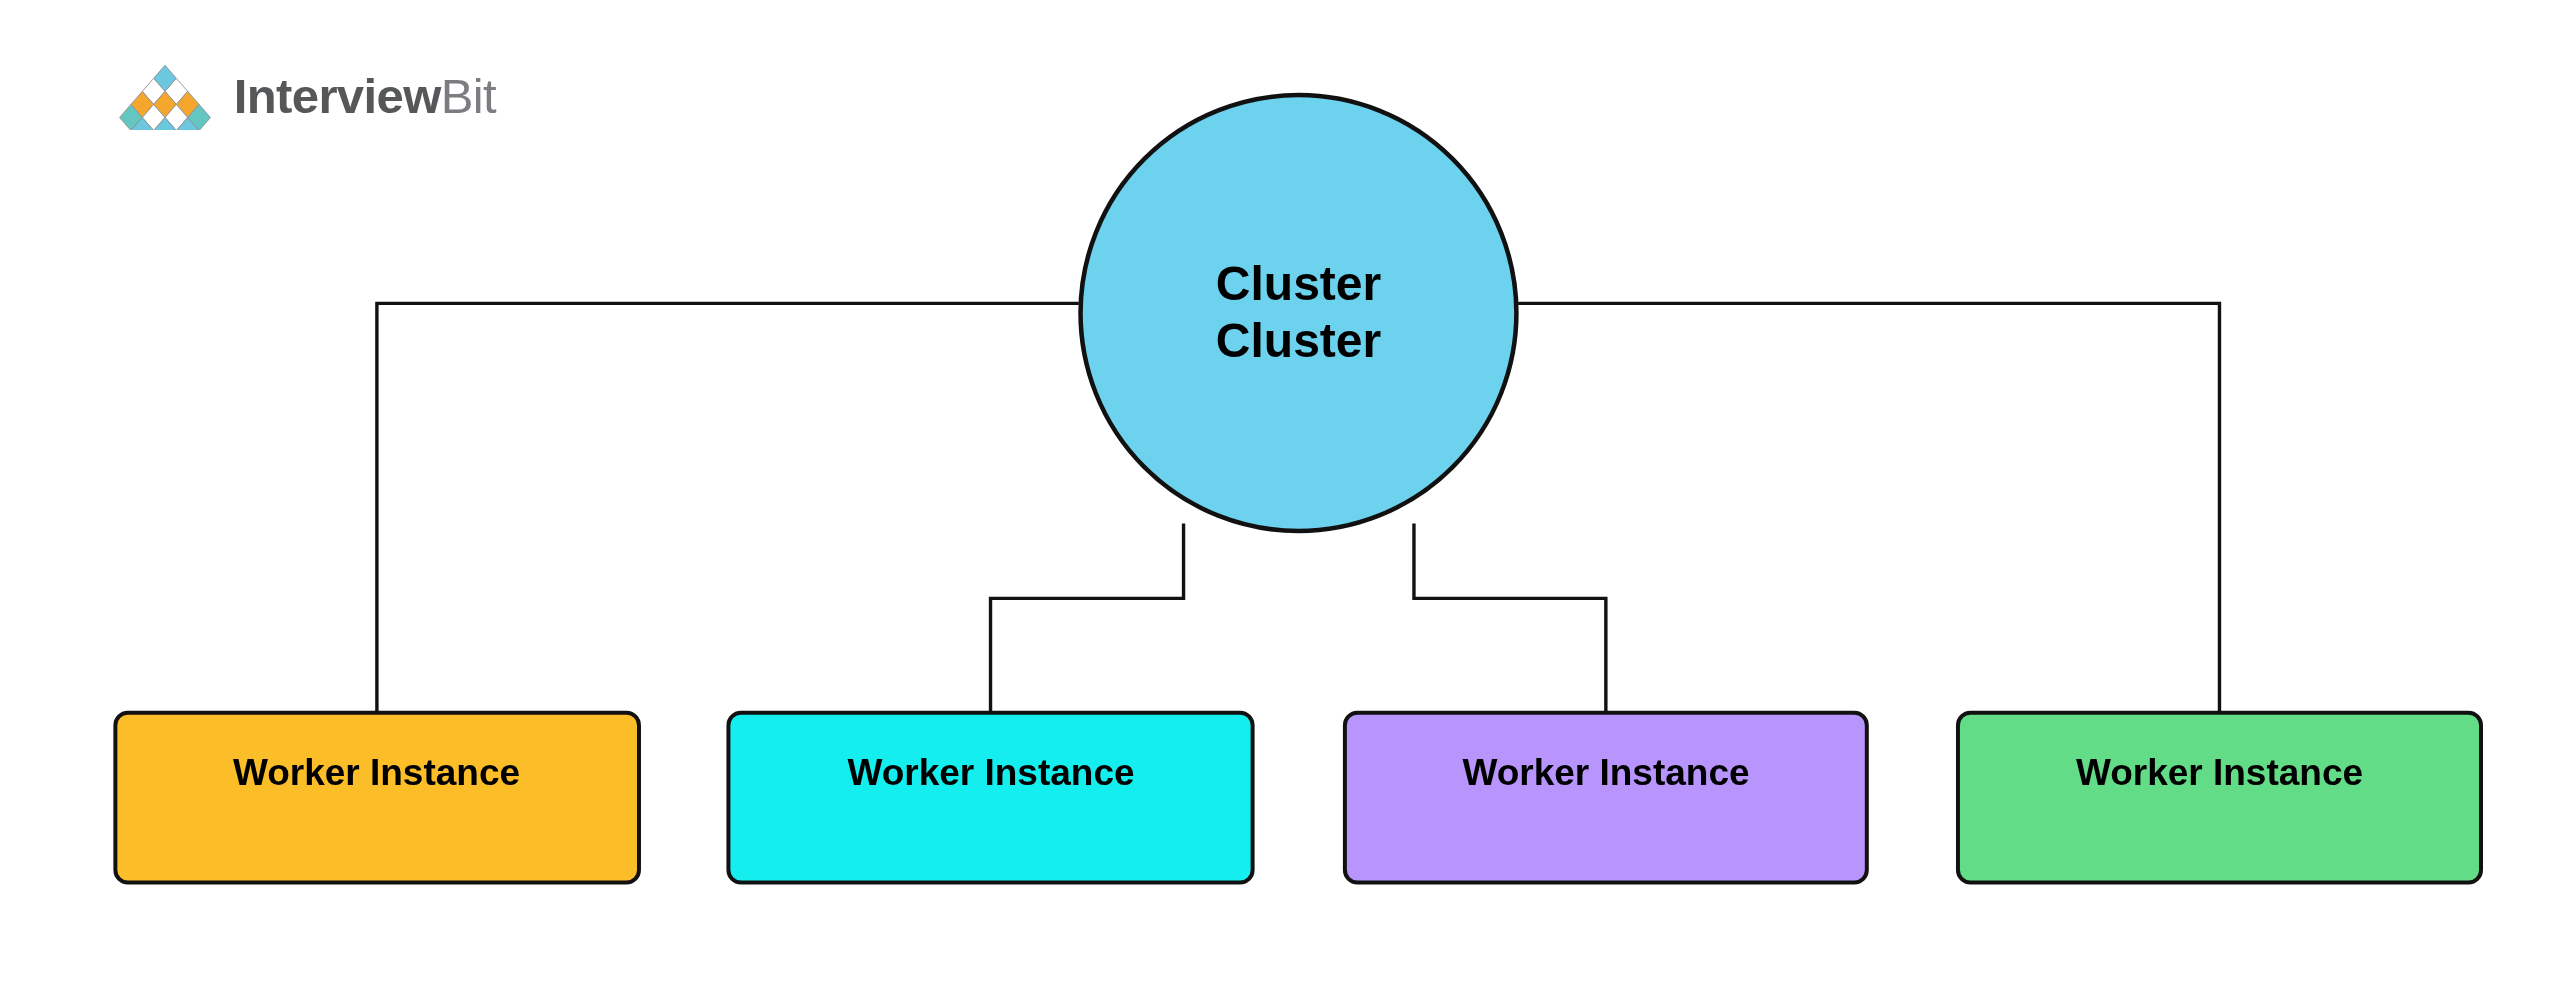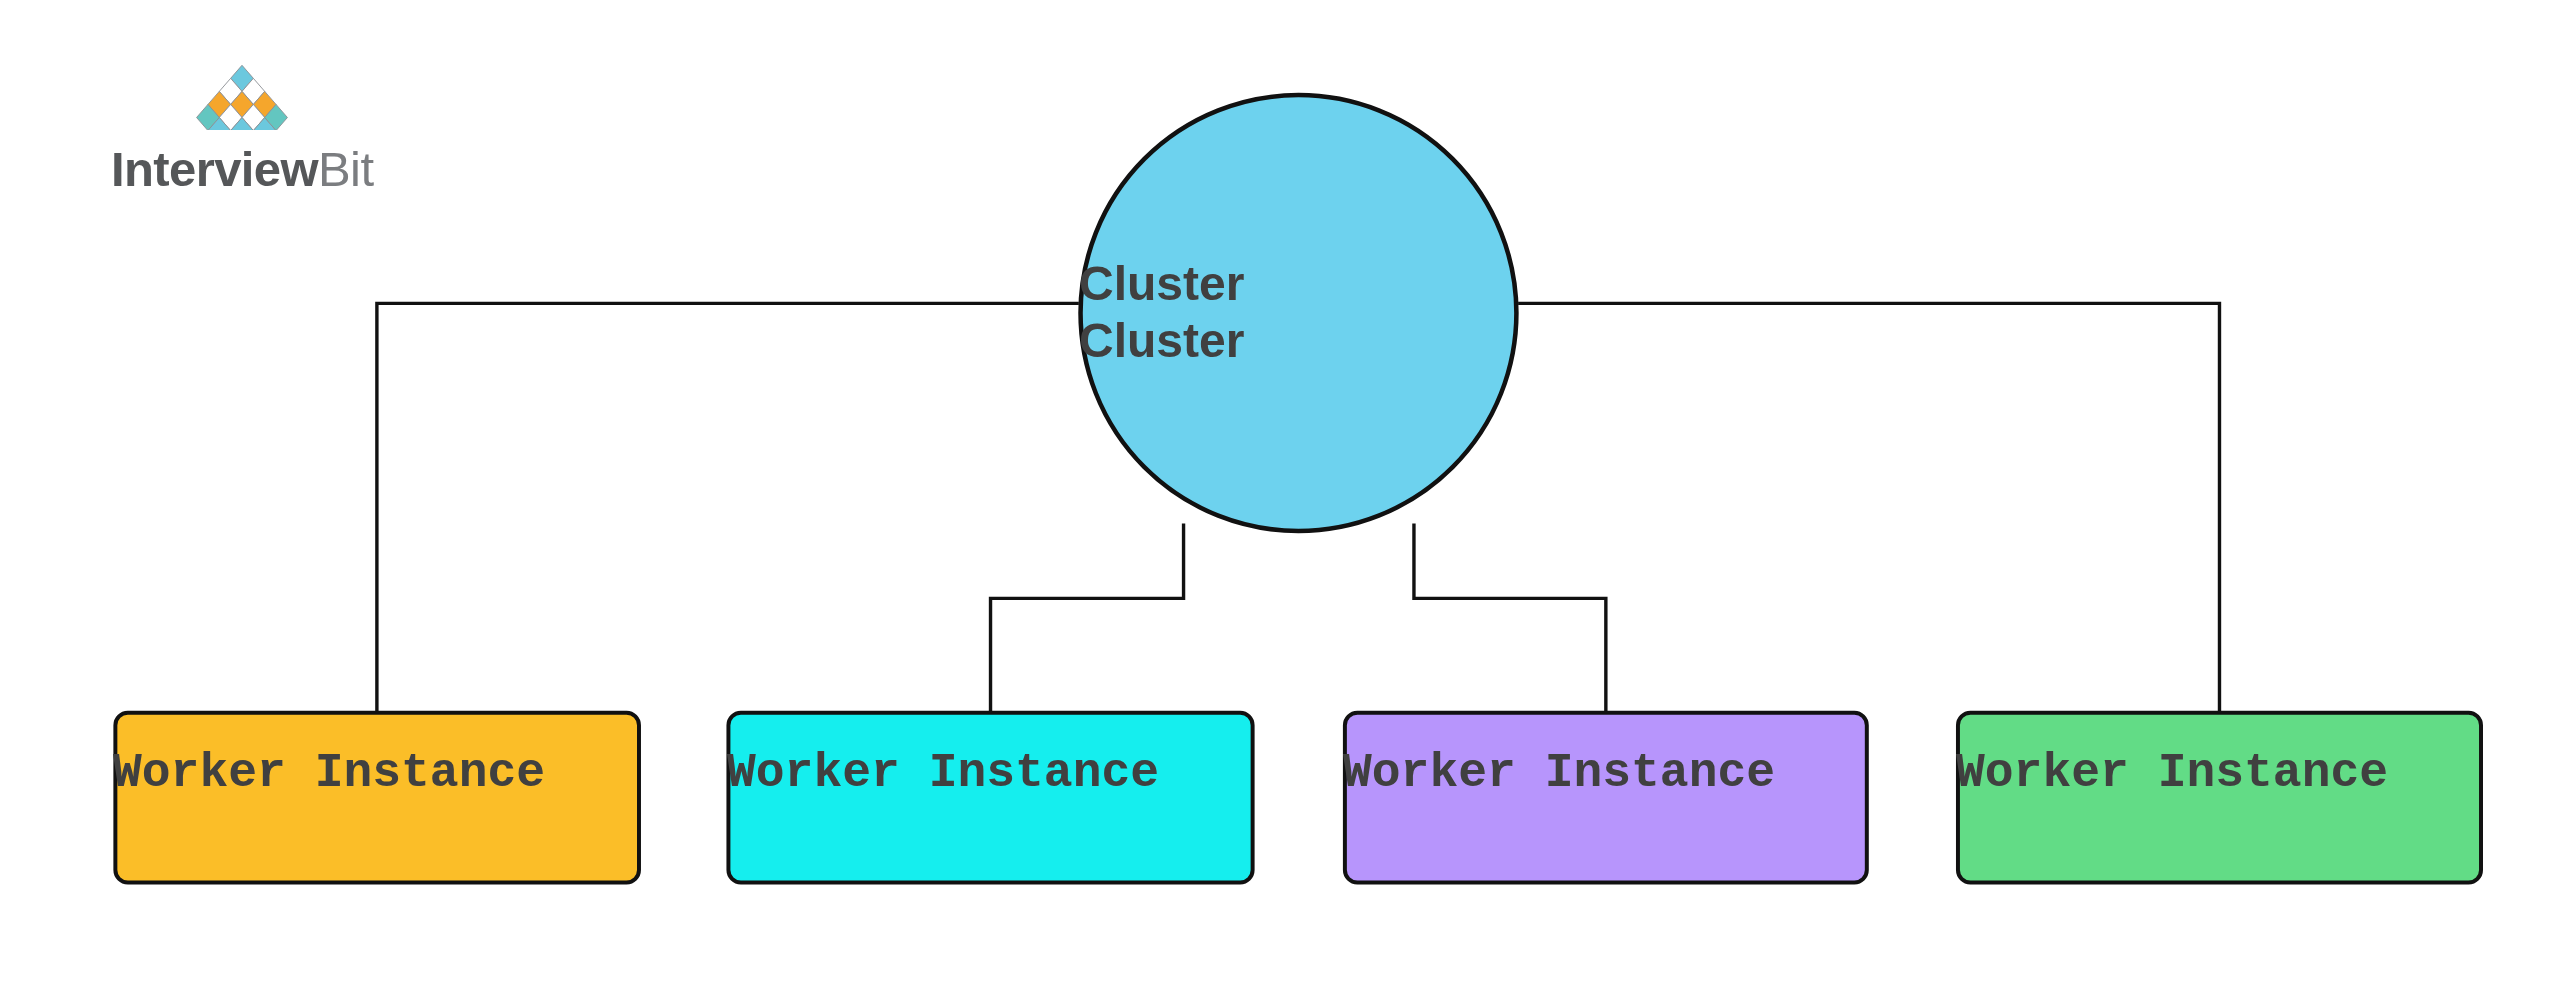--- a/index.html
+++ b/index.html
@@ -20,21 +20,20 @@
   }
 
   
   #brand {
     position: absolute;
     left: 111px;
     top: 63px;
     display: flex;
     align-items: center;
     gap: 14.7px;
-    flex-direction: column;
   }
   #brand-mark {
     width: 108px;
     height: 67px;
     display: block;
   }
   #brand-text {
     font-size: 49px;
     line-height: 1;
     letter-spacing: -0.6px;
@@ -57,40 +56,39 @@
     top: 0;
     width: 2576px;
     height: 998px;
   }
 
   
   .node-label {
     position: absolute;
     display: flex;
     align-items: center;
-    justify-content: flex-start;
+    justify-content: center;
     text-align: center;
-    color: #404040;
+    color: #000000;
     font-weight: bold;
     user-select: none;
     pointer-events: none;
   }
   #hub-label {
     left: 1079px;
     top: 93px;
     width: 439px;
     height: 439px;
     font-size: 48px;
     line-height: 1.17;
   }
   .worker-label {
     top: 711px;
     height: 124px;
-    font-size: 48px;
-    font-family: Liberation Mono, monospace;
+    font-size: 37px;
   }
   #worker-label-0 { left: 113px;  width: 527px; }
   #worker-label-1 { left: 727px; width: 528px; }
   #worker-label-2 { left: 1343px; width: 526px; }
   #worker-label-3 { left: 1956px; width: 527px; }
 </style>
 </head>
 <body>
 
 <div id="stage">

